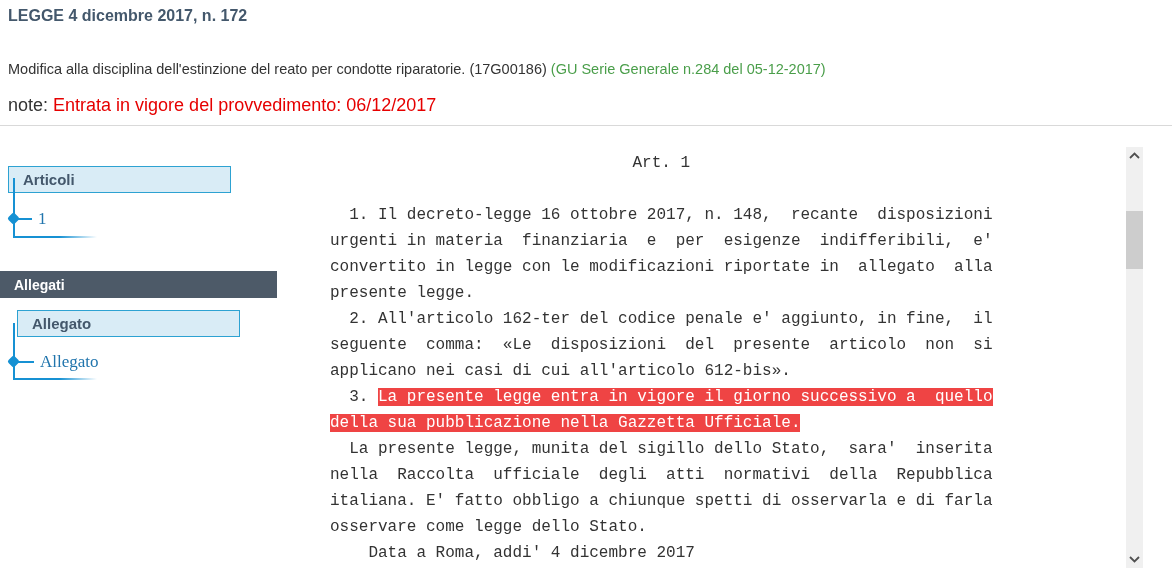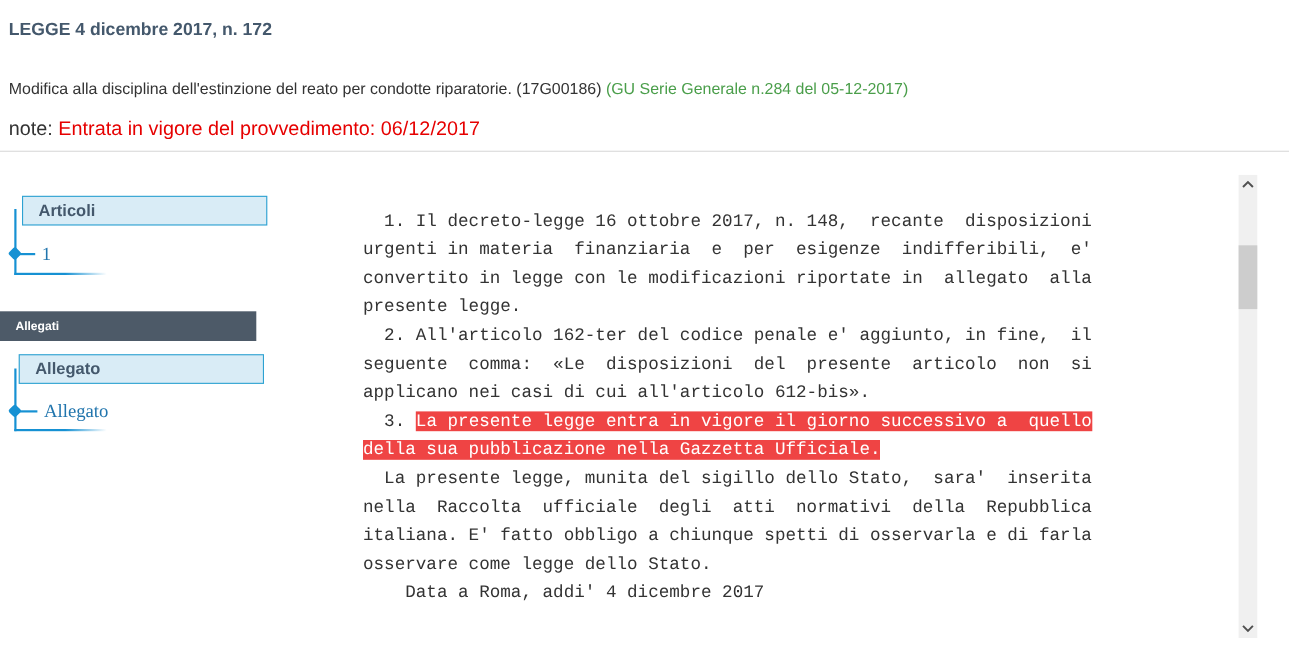--- a/index.html
+++ b/index.html
@@ -1,33 +1,33 @@
 <!DOCTYPE html>
 <html><head>
 <meta charset="utf-8">
 <style>
   * { box-sizing: border-box; }
   html,body { margin:0; padding:0; background:#ffffff; width:1172px; height:588px; overflow:hidden;
               font-family:"Liberation Sans", sans-serif; }
 
   
   .page-header { padding:7px 8px 0 8px; }
-  .law-title { font-size:16px; font-weight:bold; color:#44586c; margin:12px 0 13px 0; }
+  .law-title { font-size:16px; font-weight:bold; color:#44586c; margin:0 0 13px 0; }
   .law-desc { font-size:14.5px; line-height:21px; color:#333333; margin:0; }
   .gu-link { color:#4a9e4a; text-decoration:none; cursor:pointer; }
   .note-row { font-size:18px; color:#333333; margin:15px 0 0 0; padding-bottom:9px; }
   .note-text { color:#e60000; }
   .header-divider { border:none; border-top:1px solid #d9d9d9; margin:0; }
 
   
   .content-row { position:relative; display:flex; height:470px; }
 
   
   .sidebar { position:relative; width:290px; flex:0 0 290px; }
-  .tree-box { position:absolute; left:20px; width:223px; height:27px;
+  .tree-box { position:absolute; left:8px; width:223px; height:27px;
               background:#d9ecf6; border:1.5px solid #2da2d2;
               display:flex; align-items:center; padding-left:14px;
               font-size:15px; font-weight:bold; color:#44586c; cursor:pointer; }
   .articles-box { top:40px; }
   .attachment-box { left:17px; top:184px; }
   .vline { position:absolute; width:2px; background:#1691d3; }
   .articles-vline { left:13px; top:52px; height:60px; }
   .attachments-vline { left:13px; top:197px; height:57px; }
   .hconn { position:absolute; height:2px; background:#1691d3; }
   .articles-conn { left:15px; top:92px; width:17px; }
@@ -37,22 +37,22 @@
   .articles-diamond { left:9px; top:88px; }
   .attachments-diamond { left:9px; top:231px; }
   .fade-line { position:absolute; height:2px; width:84px;
                background:linear-gradient(to right, #1691d3 55%, rgba(22,145,211,0)); }
   .articles-fade { left:13px; top:110px; }
   .attachments-fade { left:13px; top:252px; }
   .tree-link { position:absolute; font-family:"Liberation Serif", serif; font-size:17px;
                color:#2175ad; text-decoration:none; cursor:pointer; }
   .article-link { left:38px; top:83px; }
   .attachment-link { left:40px; top:226px; }
-  .dark-header { position:absolute; left:0; top:145px; width:233px; height:27px;
-                 background:#4d5a68; color:#ffffff; font-size:11px; font-weight:bold;
+  .dark-header { position:absolute; left:0; top:145px; width:277px; height:27px;
+                 background:#4d5a68; color:#ffffff; font-size:14px; font-weight:bold;
                  display:flex; align-items:center; padding-left:14px; }
   .gray-panel { position:absolute; left:0; top:172px; width:277px; height:212px;
                 background:#f4f4f4; z-index:-1; }
 
   
   .main-panel { position:relative; flex:1; }
   .doc-pre { margin:0; padding:24px 0 0 40px; width:calc(69ch + 40px);
              font-family:"Liberation Mono", monospace; font-size:16px; line-height:26px;
              color:#333333; white-space:pre; }
   .art-heading { display:block; text-align:center; }
@@ -95,21 +95,21 @@
     <div class="dark-header">Allegati</div>
     <div class="tree-box attachment-box">Allegato</div>
     <div class="vline attachments-vline"></div>
     <div class="hconn attachments-conn"></div>
     <div class="diamond attachments-diamond"></div>
     <a class="tree-link attachment-link">Allegato</a>
     <div class="fade-line attachments-fade"></div>
   </div>
 
   <div class="main-panel">
-    <pre class="doc-pre"><span>
+    <pre class="doc-pre"><span class="art-heading">Art. 1</span><span>
   1. Il decreto-legge 16 ottobre 2017, n. 148,  recante  disposizioni
 urgenti in materia  finanziaria  e  per  esigenze  indifferibili,  e'
 convertito in legge con le modificazioni riportate in  allegato  alla
 presente legge.
   2. All'articolo 162-ter del codice penale e' aggiunto, in fine,  il
 seguente  comma:  «Le  disposizioni  del  presente  articolo  non  si
 applicano nei casi di cui all'articolo 612-bis».
   3. </span><span class="sel">La presente legge entra in vigore il giorno successivo a  quello
 della sua pubblicazione nella Gazzetta Ufficiale.</span><span>
   La presente legge, munita del sigillo dello Stato,  sara'  inserita

